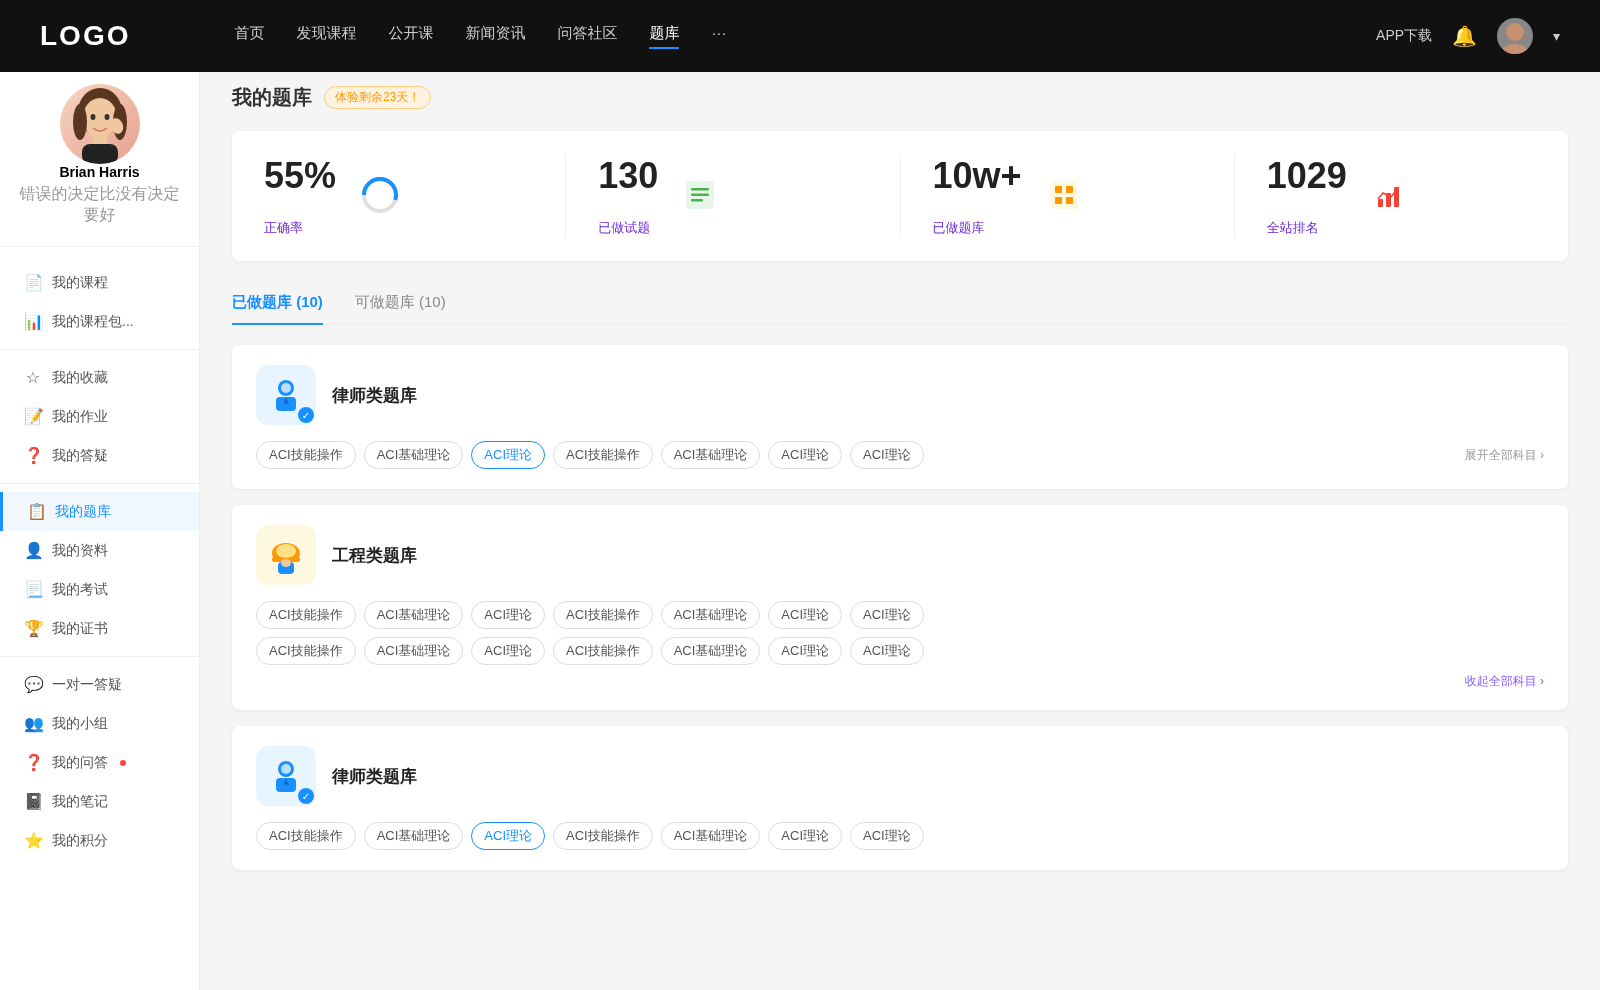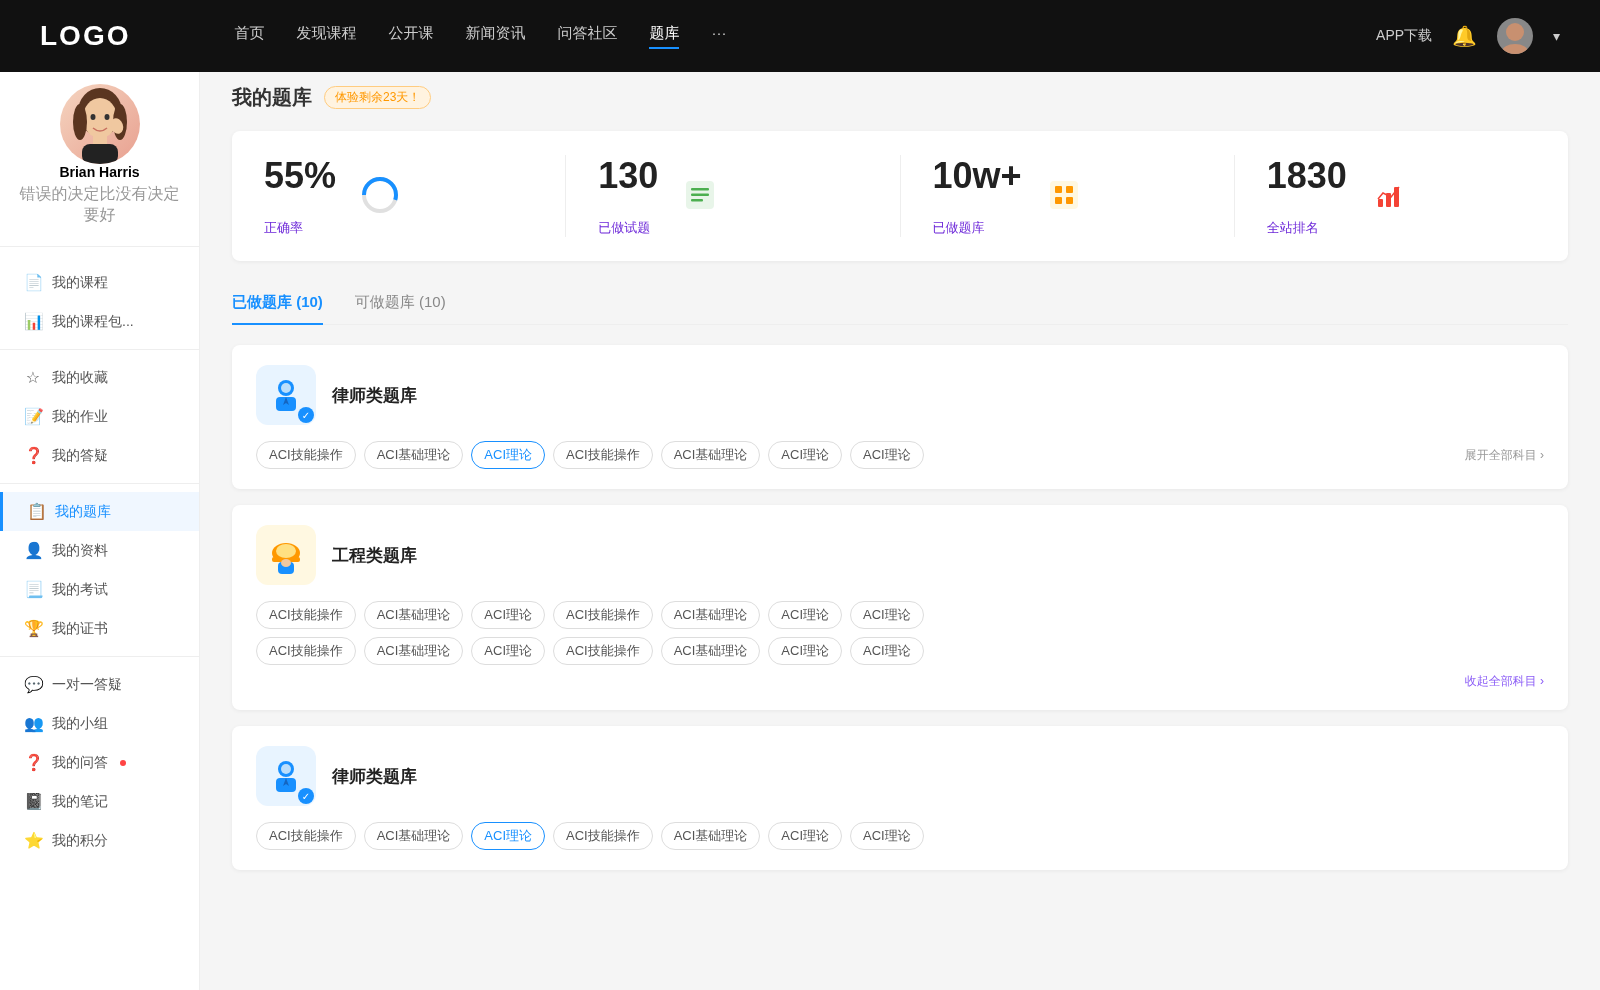--- a/index.html
+++ b/index.html
@@ -271,21 +271,21 @@
             <rect x="4" y="4" width="28" height="28" rx="4" fill="#fff8e1"></rect>
             <rect x="9" y="9" width="7" height="7" rx="1" fill="#ff9800"></rect>
             <rect x="20" y="9" width="7" height="7" rx="1" fill="#ff9800"></rect>
             <rect x="9" y="20" width="7" height="7" rx="1" fill="#ff9800"></rect>
             <rect x="20" y="20" width="7" height="7" rx="1" fill="#ff9800"></rect>
           </svg>
         </div>
       </div>
       <div class="stat-item">
         <div>
-          <div class="stat-value">1830</div>
+          <div class="stat-value">1029</div>
           <div class="stat-label">全站排名</div>
         </div>
         <div>
           <svg width="36" height="36" viewBox="0 0 36 36">
             <rect x="7" y="22" width="5" height="8" rx="1" fill="#f44336"></rect>
             <rect x="15" y="16" width="5" height="14" rx="1" fill="#f44336"></rect>
             <rect x="23" y="10" width="5" height="20" rx="1" fill="#f44336"></rect>
             <polyline points="7,22 12,16 20,20 28,10" stroke="#f44336" stroke-width="1.5" fill="none"></polyline>
           </svg>
         </div>

